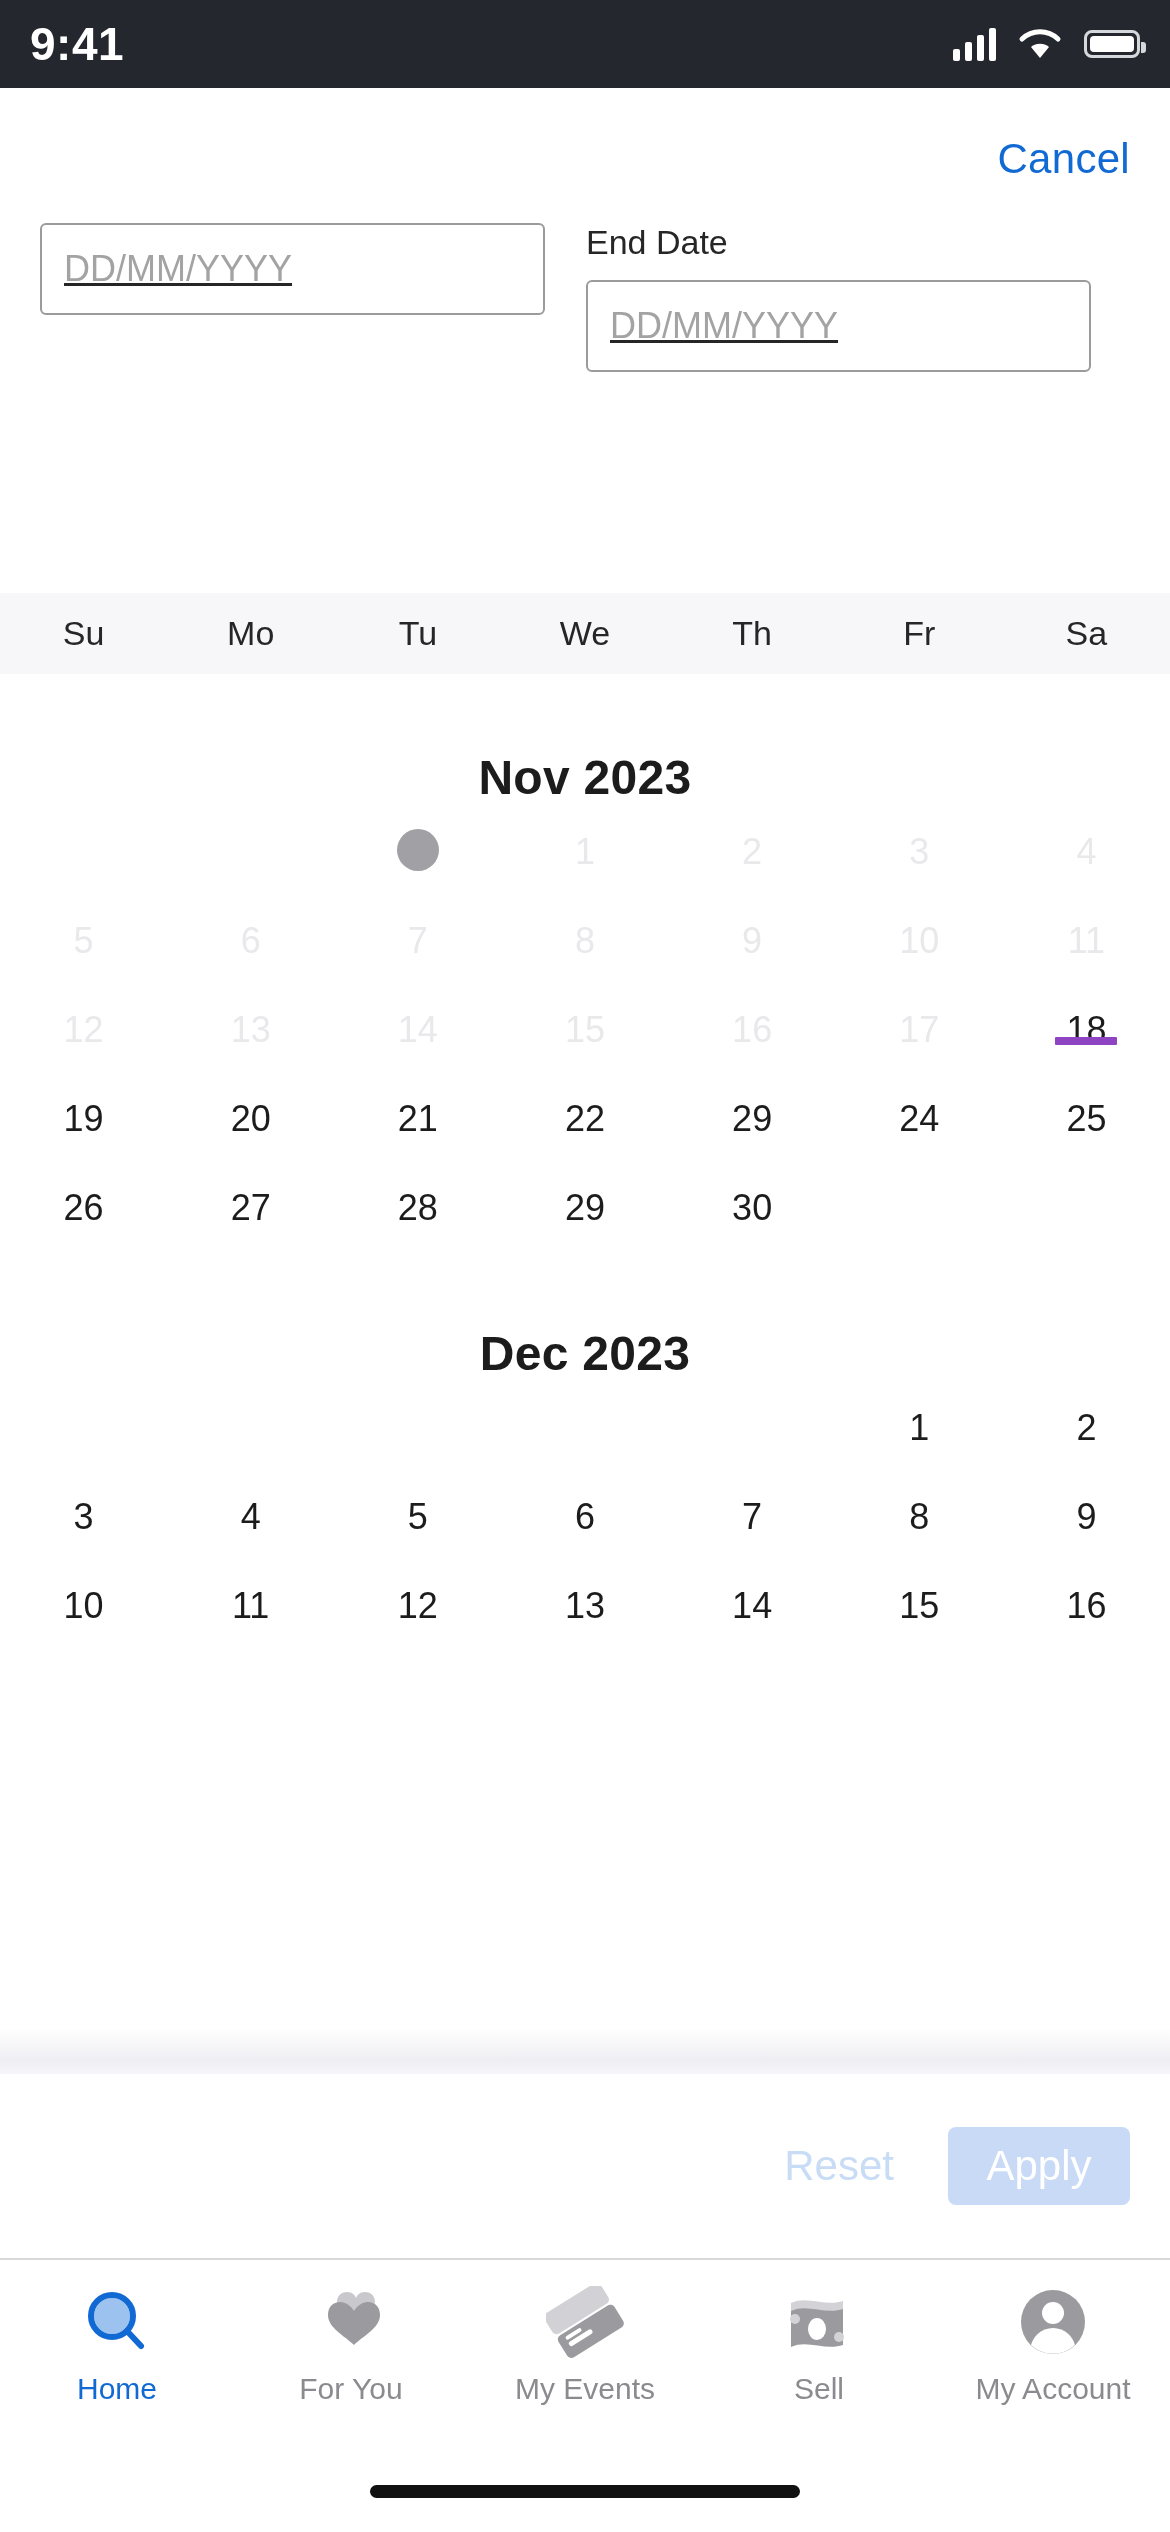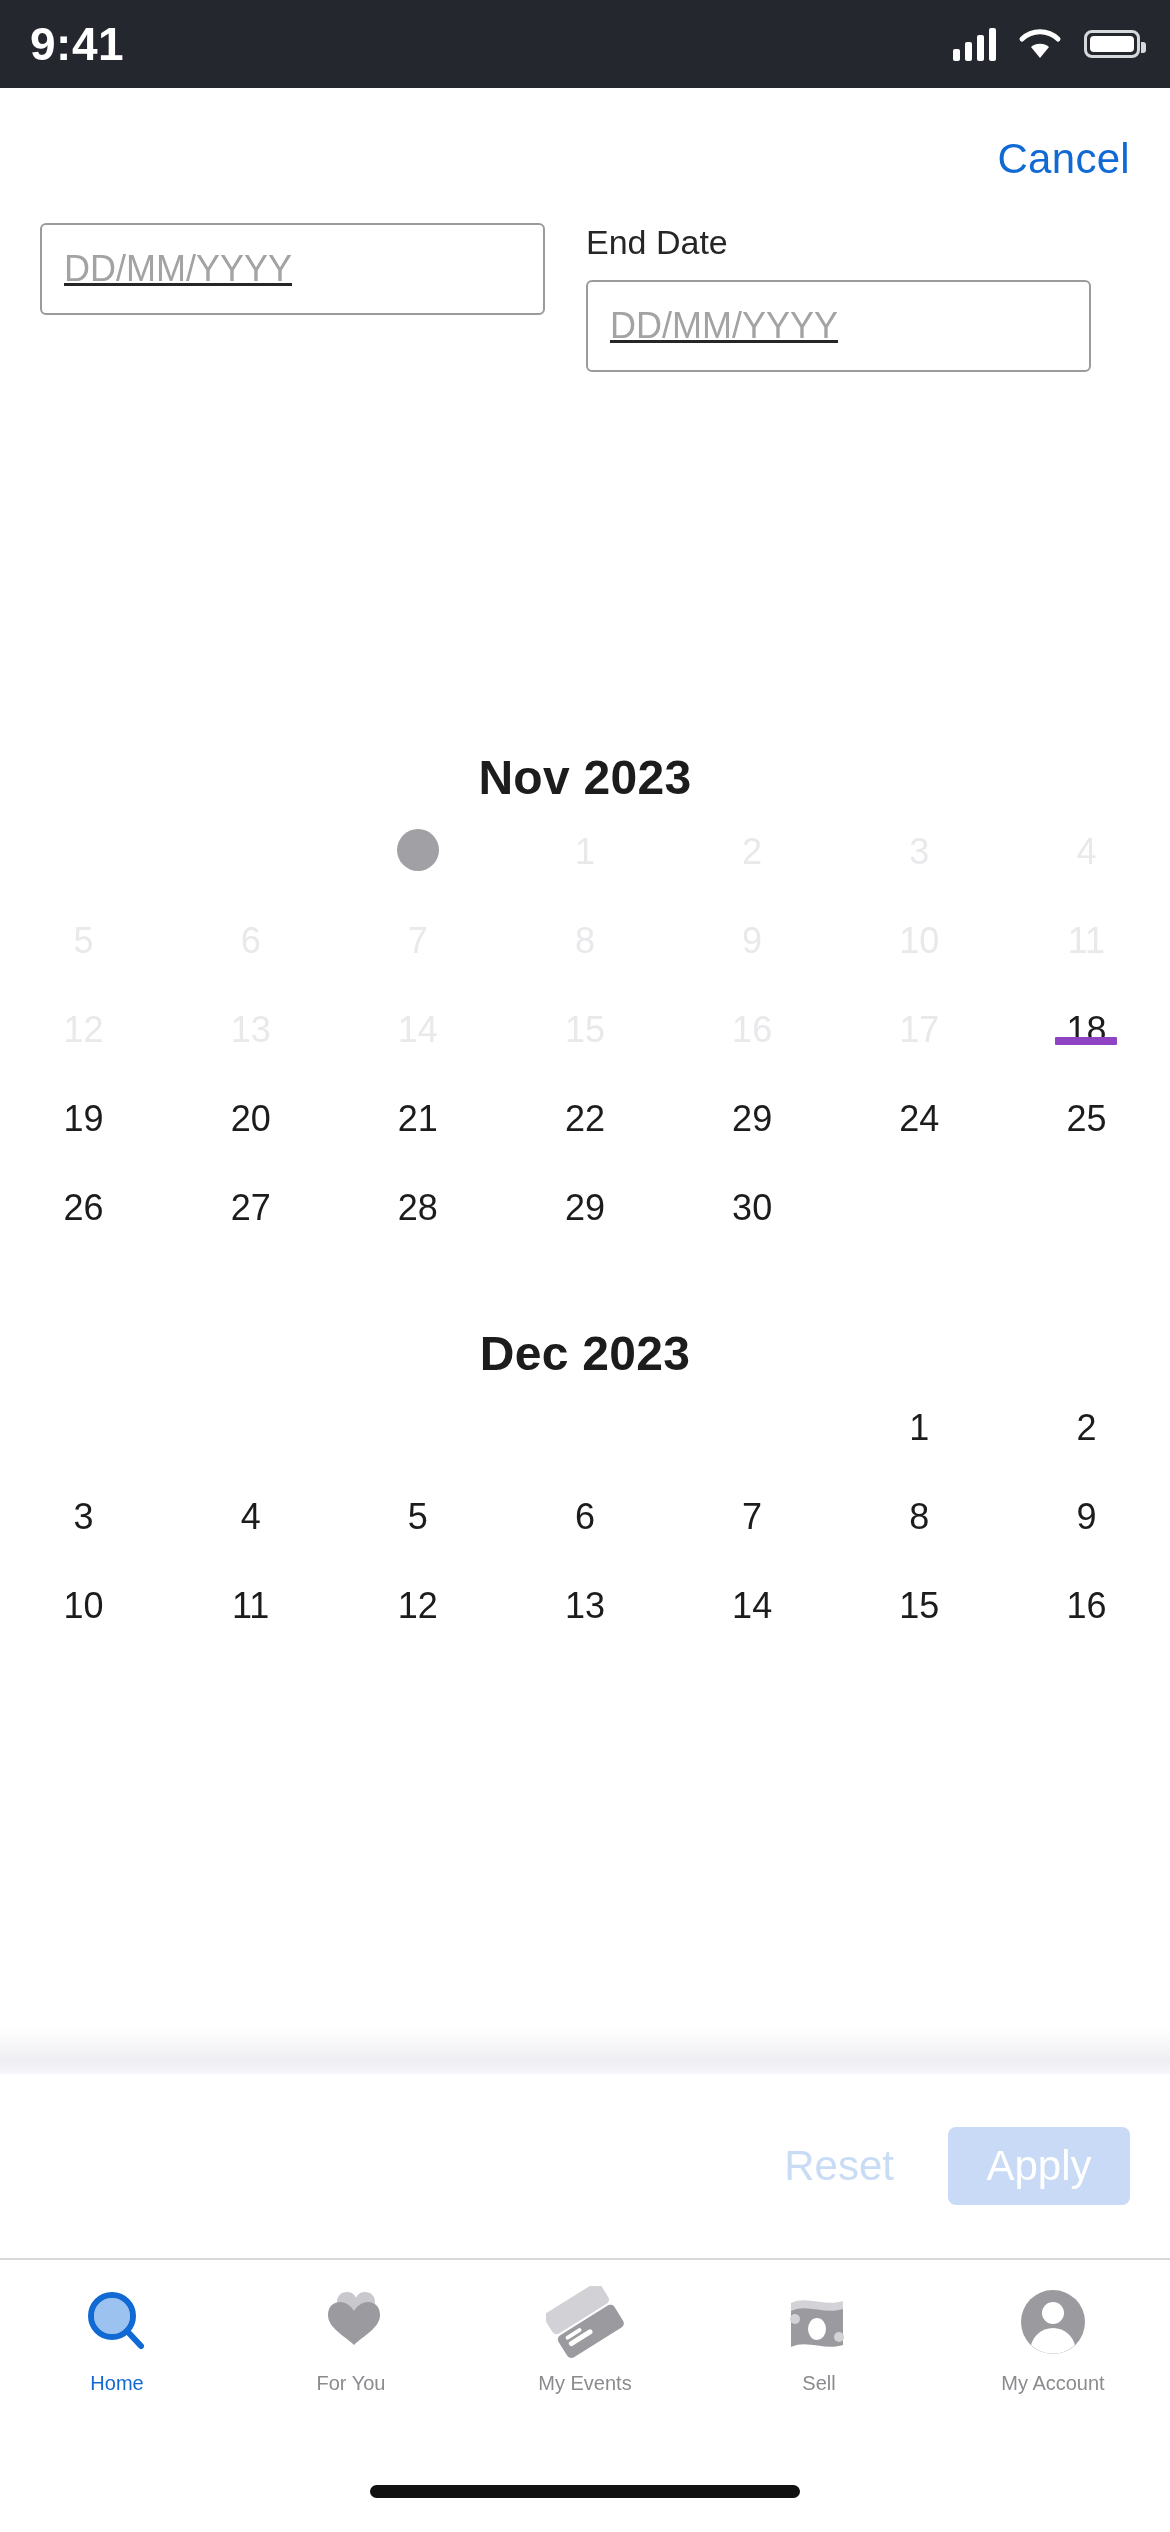--- a/index.html
+++ b/index.html
@@ -107,21 +107,21 @@
 
   
   .tabbar{
     position:absolute; top:2258px; left:0; width:1170px; height:188px;
     background:#fff; border-top:2px solid #d8d8d8;
     display:flex; align-items:flex-start; padding-top:24px;
   }
   .tab{ flex:1; display:flex; flex-direction:column; align-items:center;
         gap:12px; cursor:pointer; }
   .tab .ic{ height:76px; display:flex; align-items:center; justify-content:center; }
-  .tab-label{ font-size:20px; color:#8b8b8f; }
+  .tab-label{ font-size:30px; color:#8b8b8f; }
   .tab.active .tab-label{ color:#1169d4; }
 
   
   .home-indicator{
     position:absolute; bottom:34px; left:50%; transform:translateX(-50%);
     width:430px; height:13px; background:#111; border-radius:7px;
   }
 </style>
 </head>
 <body>
@@ -155,20 +155,29 @@
       <div class="field">
         <input class="field-input" type="text" placeholder="DD/MM/YYYY" style="">
       </div>
       <div class="field">
         <label class="field-label">End Date</label>
         <input class="field-input" type="text" placeholder="DD/MM/YYYY" style="">
       </div>
     </div>
   </div>
 
+  <div class="weekdays">
+    <span>Su</span>
+    <span>Mo</span>
+    <span>Tu</span>
+    <span>We</span>
+    <span>Th</span>
+    <span>Fr</span>
+    <span>Sa</span>
+  </div>
 
   <div class="calendar">
     <div id="months-host">
         <div class="month-title">Nov 2023</div>
         <div class="week">
           <div class="day empty"><span></span></div>
           <div class="day empty"><span></span></div>
           <div class="day empty">
             <span class="placeholder-dot"></span>
           </div>

